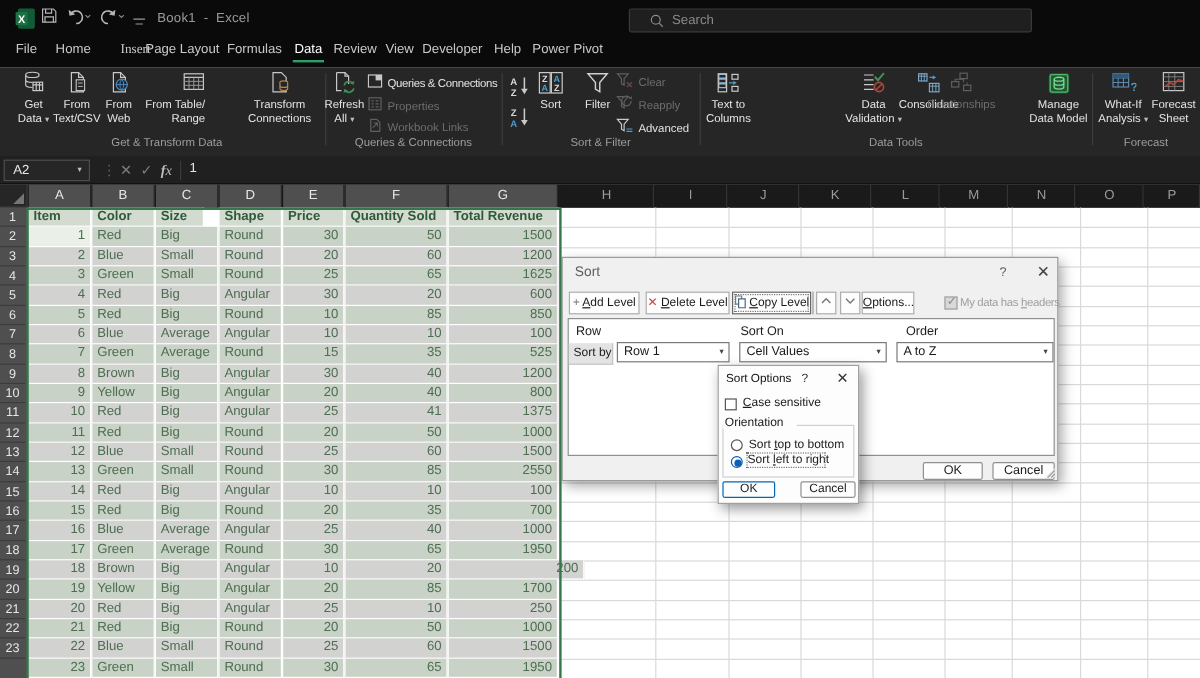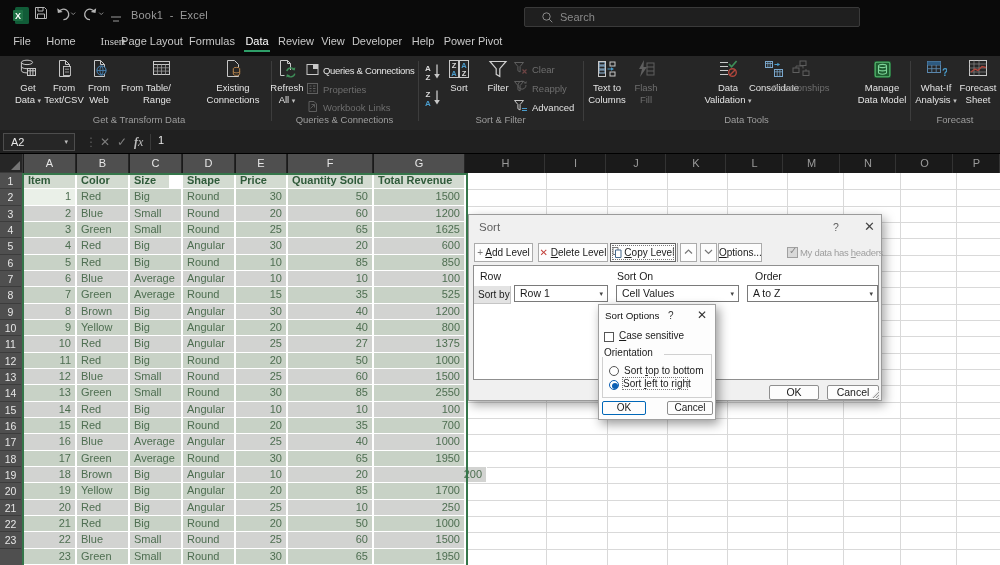--- a/index.html
+++ b/index.html
@@ -212,21 +212,21 @@
       </div>
 <div class="rbig" style="left:199px;width:68px;">
         <div class="ric"><svg width="19" height="19" viewBox="0 0 19 19">
             <path d="M3.5 1.5h7l4 4v12h-11z" fill="none" stroke="#c8c8c8"></path>
             <g stroke="#b9854c" fill="#262626">
               <ellipse cx="12.5" cy="9.8" rx="3.2" ry="1.4"></ellipse>
               <path d="M9.3 9.8v5.2c0 .8 1.4 1.4 3.2 1.4s3.2-.6 3.2-1.4V9.8"></path>
               <path d="M9.3 12.4c0 .8 1.4 1.4 3.2 1.4s3.2-.6 3.2-1.4" fill="none"></path>
             </g>
           </svg></div>
-        <div class="rbl">Existing</div>
+        <div class="rbl">Transform</div>
         <div class="rbl">Connections</div>
       </div>
 <div class="rbig" style="left:253px;width:68px;">
         <div class="ric"><svg width="20" height="20" viewBox="0 0 20 20">
             <path d="M3.5 1.5h7l3 3V11" fill="none" stroke="#c8c8c8"></path>
             <path d="M10.5 1.5v3h3" fill="none" stroke="#c8c8c8"></path>
             <path d="M3.5 1.5v15h4" fill="none" stroke="#c8c8c8"></path>
             <path d="M9.8 12.2a4.2 4.2 0 017.6-1.4" fill="none" stroke="#3e8e58" stroke-width="1.4"></path>
             <path d="M18.3 8.2l-.6 3.4-3.2-1.2z" fill="#3e8e58"></path>
             <path d="M17.8 14.6a4.2 4.2 0 01-7.6 1.4" fill="none" stroke="#3e8e58" stroke-width="1.4"></path>
@@ -293,29 +293,20 @@
         <div class="ric"><svg width="20" height="20" viewBox="0 0 20 20">
             <path d="M2 3h6v3H2zM2 7h6v3H2zM2 11h6v3H2z" fill="none" stroke="#8fb6d8"></path>
             <rect x="1.5" y="2.5" width="7" height="15" fill="none" stroke="#c8c8c8"></rect>
             <path d="M10.5 10h4" stroke="#4a9ccc"></path>
             <path d="M14 8.2l3 1.8-3 1.8z" fill="#4a9ccc"></path>
             <rect x="13" y="3" width="5" height="4" fill="none" stroke="#c8c8c8"></rect>
             <rect x="13" y="13" width="5" height="4" fill="none" stroke="#c8c8c8"></rect>
           </svg></div>
         <div class="rbl">Text to</div>
         <div class="rbl">Columns</div>
-      </div>
-<div class="rbig" style="left:612px;width:68px;">
-        <div class="ric"><svg width="20" height="20" viewBox="0 0 20 20">
-            <path d="M8 1L3 10h3l-2 8 7-10H7.5z" fill="#5f5f5f"></path>
-            <rect x="11" y="4" width="7" height="12" fill="none" stroke="#5f5f5f"></rect>
-            <path d="M11 8h7M11 12h7" stroke="#5f5f5f"></path>
-          </svg></div>
-        <div class="rbl gray">Flash</div>
-        <div class="rbl gray">Fill</div>
       </div>
 <div class="rbig" style="left:694px;width:68px;">
         <div class="ric"><svg width="20" height="20" viewBox="0 0 20 20">
             <path d="M2 3.5h8M2 7.5h8M2 11.5h8M2 15.5h8" stroke="#c8c8c8"></path>
             <path d="M11 5l2.6 2.8L18.6 2" fill="none" stroke="#3e8e58" stroke-width="1.7"></path>
             <circle cx="14.5" cy="13.5" r="3.8" fill="none" stroke="#b0463c" stroke-width="1.4"></circle>
             <path d="M11.8 16.2l5.4-5.4" stroke="#b0463c" stroke-width="1.4"></path>
           </svg></div>
         <div class="rbl">Data</div>
         <div class="rbl">Validation <span class="chv">▾</span></div>
@@ -530,21 +521,21 @@
       <div class="tc g l" style="left:106px;top:147.00px;width:52px;">Big</div>
       <div class="tc g l" style="left:159px;top:147.00px;width:52px;">Angular</div>
       <div class="tc g r" style="left:212px;top:147.00px;width:51px;">20</div>
       <div class="tc g r" style="left:264px;top:147.00px;width:85px;">40</div>
       <div class="tc g r" style="left:350px;top:147.00px;width:91px;text-align:right;">800</div>
 <div class="tc y r" style="left:0px;top:163.33px;width:52px;">10</div>
       <div class="tc y l" style="left:53px;top:163.33px;width:52px;">Red</div>
       <div class="tc y l" style="left:106px;top:163.33px;width:52px;">Big</div>
       <div class="tc y l" style="left:159px;top:163.33px;width:52px;">Angular</div>
       <div class="tc y r" style="left:212px;top:163.33px;width:51px;">25</div>
-      <div class="tc y r" style="left:264px;top:163.33px;width:85px;">27</div>
+      <div class="tc y r" style="left:264px;top:163.33px;width:85px;">41</div>
       <div class="tc y r" style="left:350px;top:163.33px;width:91px;">1375</div>
 <div class="tc g r" style="left:0px;top:179.66px;width:52px;">11</div>
       <div class="tc g l" style="left:53px;top:179.66px;width:52px;">Red</div>
       <div class="tc g l" style="left:106px;top:179.66px;width:52px;">Big</div>
       <div class="tc g l" style="left:159px;top:179.66px;width:52px;">Round</div>
       <div class="tc g r" style="left:212px;top:179.66px;width:51px;">20</div>
       <div class="tc g r" style="left:264px;top:179.66px;width:85px;">50</div>
       <div class="tc g r" style="left:350px;top:179.66px;width:91px;">1000</div>
 <div class="tc y r" style="left:0px;top:196.00px;width:52px;">12</div>
       <div class="tc y l" style="left:53px;top:196.00px;width:52px;">Blue</div>

